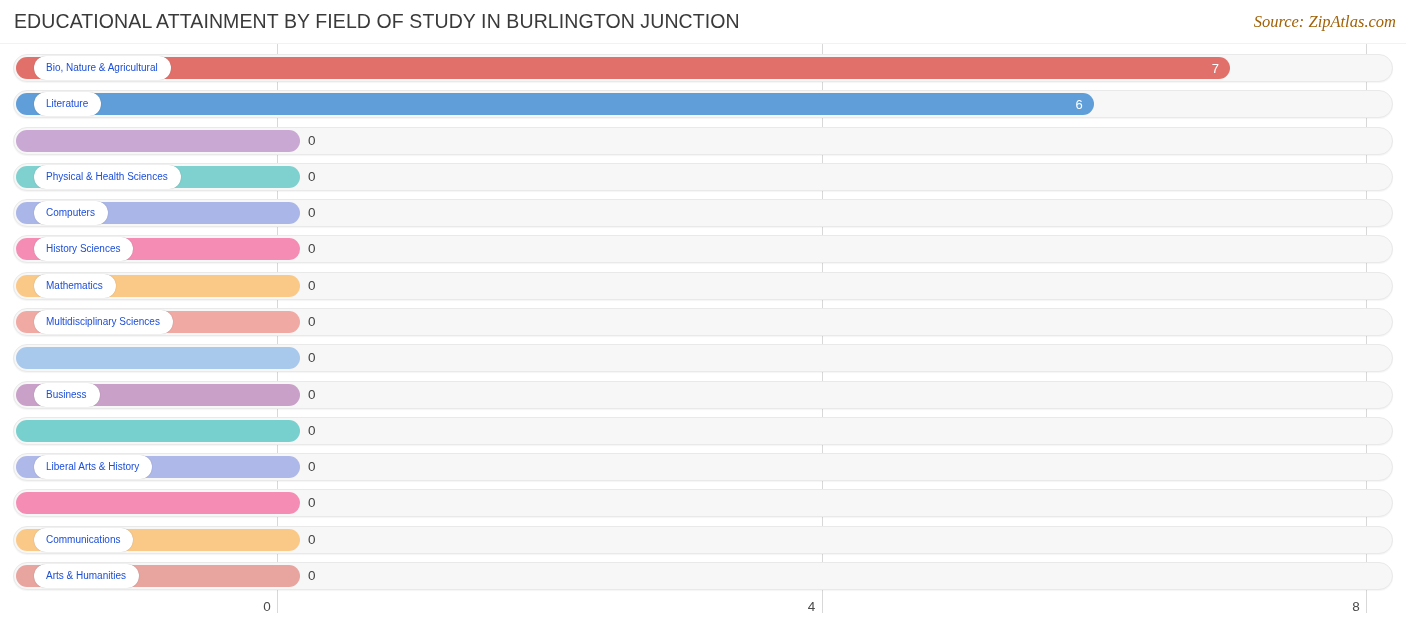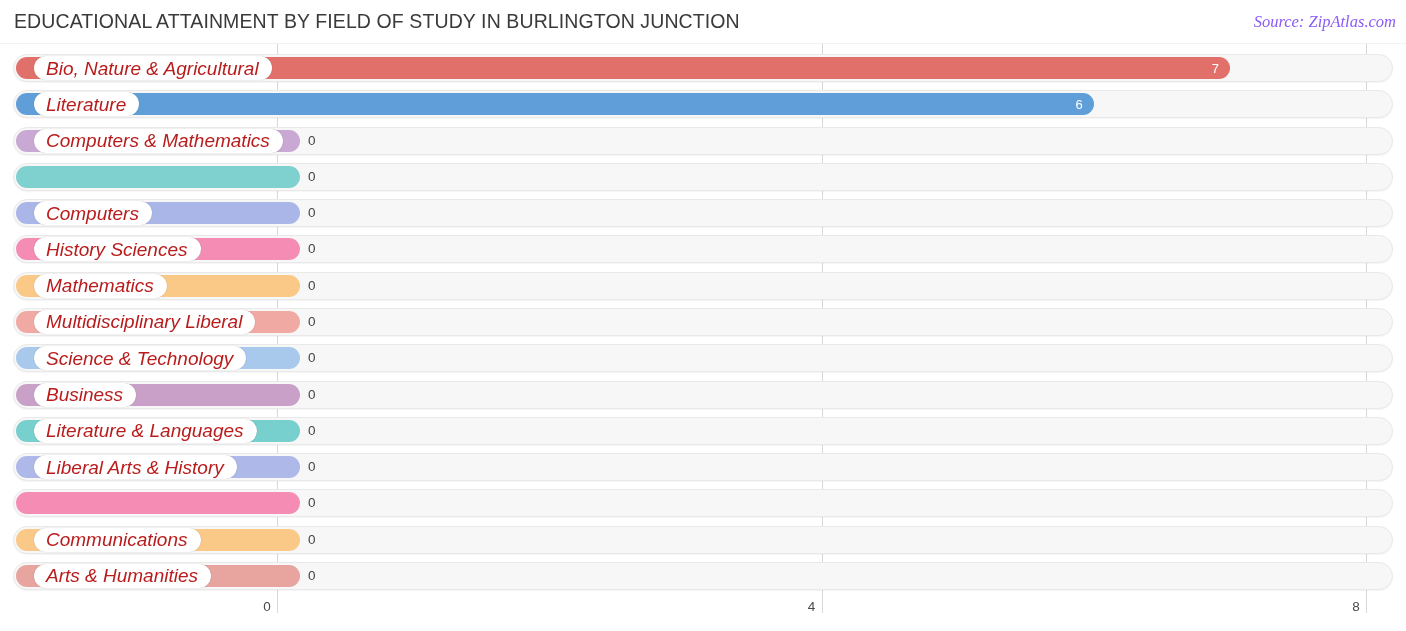--- a/index.html
+++ b/index.html
@@ -31,21 +31,21 @@
     letter-spacing: 0.1px;
     color: #3a3a3a;
     white-space: nowrap;
   }
   #source-note {
     position: absolute;
     right: 10px; top: 12px;
     font-family: "Liberation Serif", serif;
     font-style: italic;
     font-size: 16.5px;
-    color: #8b5cf6;
+    color: #a16207;
     white-space: nowrap;
   }
   #header-rule {
     position: absolute;
     left: 0; top: 43px;
     width: 1406px; height: 1px;
     background: #f2f2f2;
   }
 
   
@@ -112,25 +112,24 @@
     height: 24px;
     background: #ffffff;
     border-radius: 12px;
     display: flex;
     align-items: center;
     padding: 0 13px 0 12px;
     z-index: 5;
     box-shadow: 0 0 1px rgba(0,0,0,0.30);
   }
   .label-pill span {
-    font-size: 19px;
-    color: #b91c1c;
+    font-size: 10px;
+    color: #1d4ed8;
     white-space: nowrap;
     line-height: 1;
-    font-style: italic;
   }
 
   
   #axis {
     position: absolute;
     left: 0; top: 595px;
     width: 1406px; height: 36px;
   }
   .tick-label {
     position: absolute;
@@ -177,28 +176,28 @@
           <span class="bar-value">6</span>
         </div>
         <div class="label-pill">
           <span>Literature</span>
         </div>
       </div>
       <div class="row" style="top: 78.56px;">
         <div class="track"></div>
         <div class="bar" style="background: rgb(201, 168, 212); width: 284px;"></div>
         <div class="zero-value" style="left: 308px;">0</div>
-        <div class="label-pill">
-          <span>Computers &amp; Mathematics</span>
-        </div>
       </div>
       <div class="row" style="top: 114.84px;">
         <div class="track"></div>
         <div class="bar" style="background: rgb(126, 209, 207); width: 284px;"></div>
         <div class="zero-value" style="left: 308px;">0</div>
+        <div class="label-pill">
+          <span>Physical &amp; Health Sciences</span>
+        </div>
       </div>
       <div class="row" style="top: 151.12px;">
         <div class="track"></div>
         <div class="bar" style="background: rgb(170, 182, 232); width: 284px;"></div>
         <div class="zero-value" style="left: 308px;">0</div>
         <div class="label-pill">
           <span>Computers</span>
         </div>
       </div>
       <div class="row" style="top: 187.4px;">
@@ -215,46 +214,40 @@
         <div class="zero-value" style="left: 308px;">0</div>
         <div class="label-pill">
           <span>Mathematics</span>
         </div>
       </div>
       <div class="row" style="top: 259.96px;">
         <div class="track"></div>
         <div class="bar" style="background: rgb(240, 169, 163); width: 284px;"></div>
         <div class="zero-value" style="left: 308px;">0</div>
         <div class="label-pill">
-          <span>Multidisciplinary Liberal</span>
+          <span>Multidisciplinary Sciences</span>
         </div>
       </div>
       <div class="row" style="top: 296.24px;">
         <div class="track"></div>
         <div class="bar" style="background: rgb(168, 200, 236); width: 284px;"></div>
         <div class="zero-value" style="left: 308px;">0</div>
-        <div class="label-pill">
-          <span>Science &amp; Technology</span>
-        </div>
       </div>
       <div class="row" style="top: 332.52px;">
         <div class="track"></div>
         <div class="bar" style="background: rgb(201, 161, 200); width: 284px;"></div>
         <div class="zero-value" style="left: 308px;">0</div>
         <div class="label-pill">
           <span>Business</span>
         </div>
       </div>
       <div class="row" style="top: 368.8px;">
         <div class="track"></div>
         <div class="bar" style="background: rgb(119, 208, 205); width: 284px;"></div>
         <div class="zero-value" style="left: 308px;">0</div>
-        <div class="label-pill">
-          <span>Literature &amp; Languages</span>
-        </div>
       </div>
       <div class="row" style="top: 405.08px;">
         <div class="track"></div>
         <div class="bar" style="background: rgb(174, 184, 233); width: 284px;"></div>
         <div class="zero-value" style="left: 308px;">0</div>
         <div class="label-pill">
           <span>Liberal Arts &amp; History</span>
         </div>
       </div>
       <div class="row" style="top: 441.36px;">

